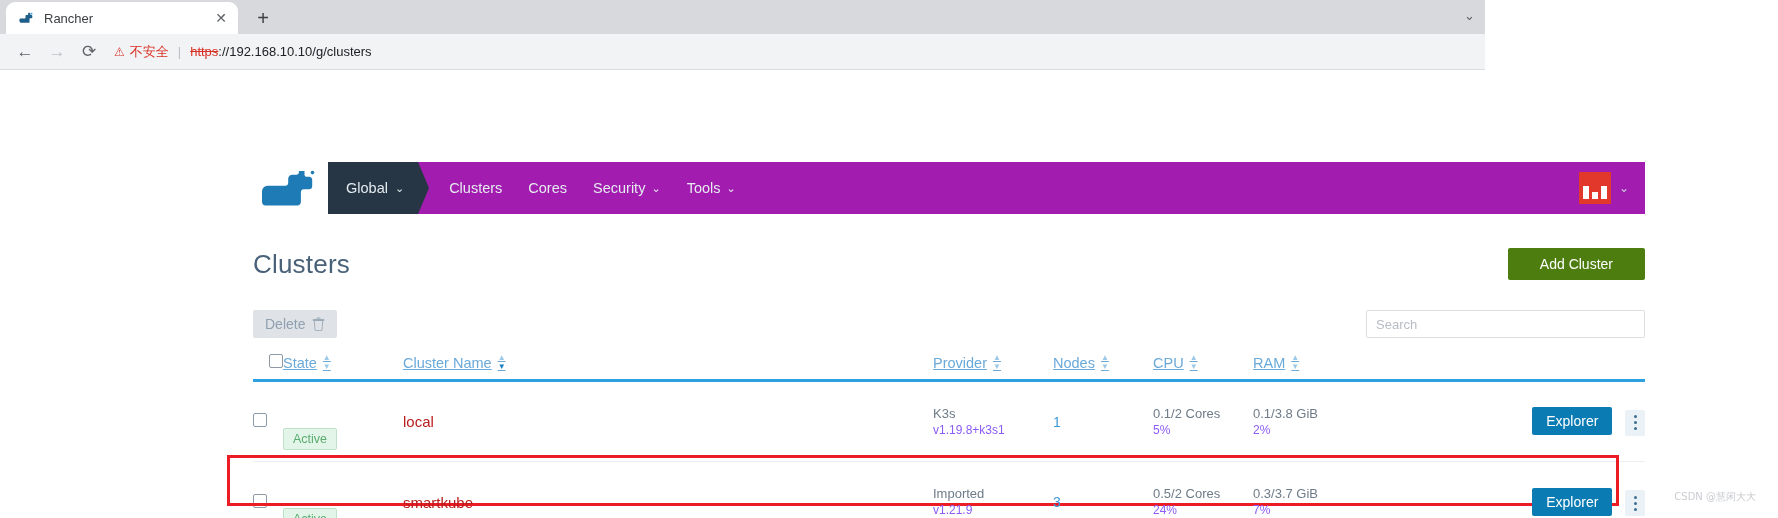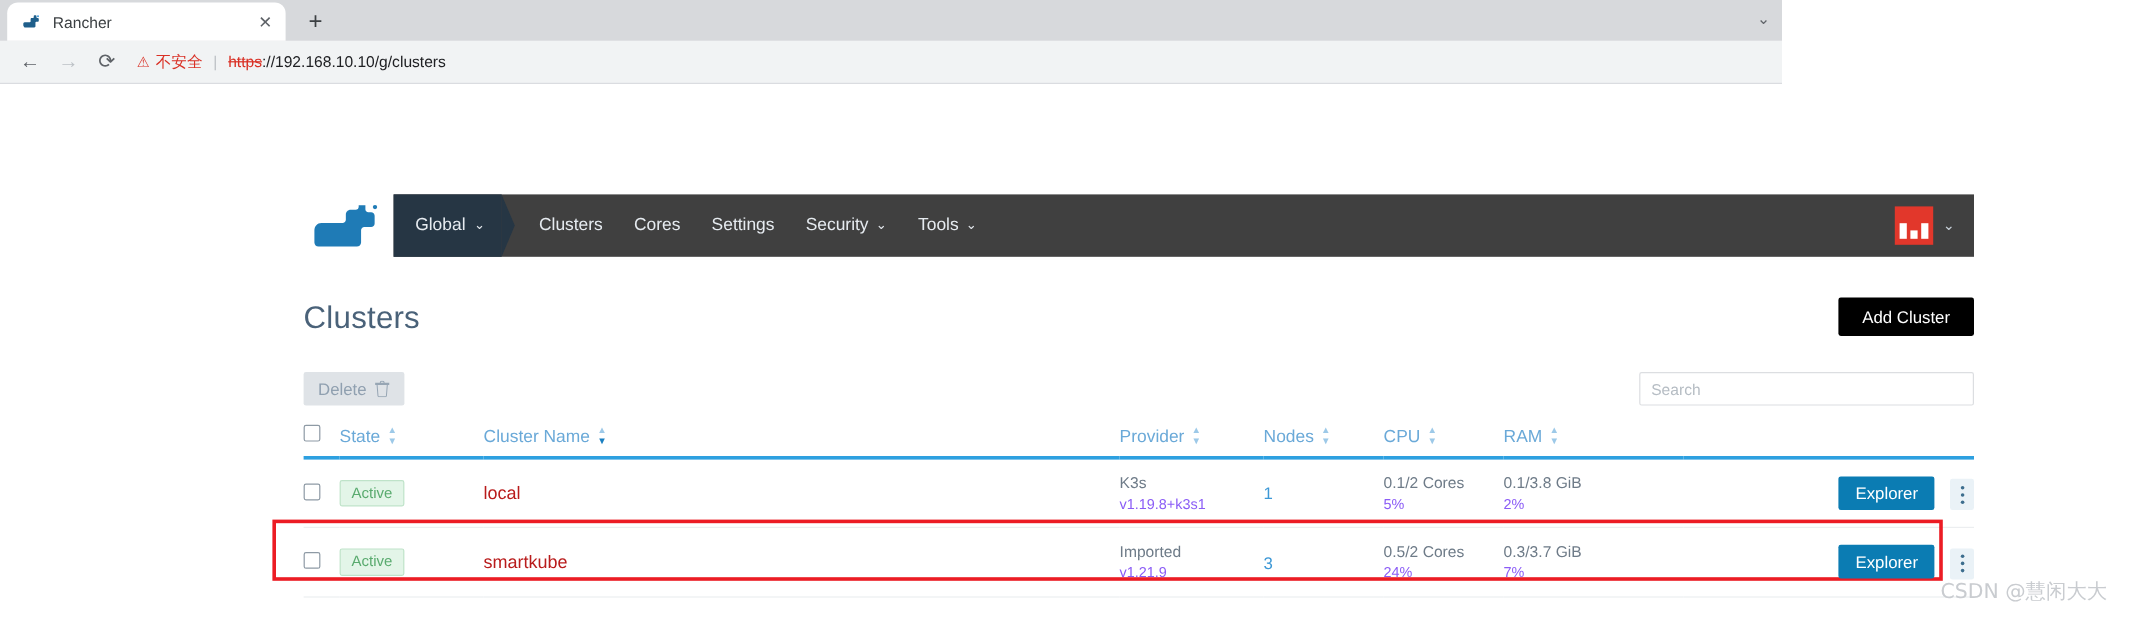--- a/index.html
+++ b/index.html
@@ -86,21 +86,21 @@
     position: absolute; left: 253px; top: 92px;
     width: 1392px; height: 52px;
     display: flex; align-items: stretch;
   }
   .logo-box {
     width: 75px; background: #fff;
     display: flex; align-items: center; justify-content: center;
   }
   .navbar {
     flex: 1 1 auto;
-    background: #404040;
+    background: #a21caf;
     display: flex; align-items: center;
     position: relative;
   }
   .nav-global {
     background: #263644;
     color: #e6ebf0;
     height: 100%;
     display: flex; align-items: center;
     padding: 0 14px 0 18px;
     font-size: 14.5px;
@@ -138,22 +138,22 @@
 
   .title-row {
     position: absolute; left: 253px; top: 178px; width: 1392px;
     display: flex; align-items: center; justify-content: space-between;
   }
   .page-title {
     font-size: 26px; color: #4a6279; font-weight: 400;
     letter-spacing: .2px;
   }
   .btn-add {
-    background: #000000; color: #fff;
-    font-size: 14px; padding: 9px 20px;
+    background: #4d7c0f; color: #fff;
+    font-size: 14px; padding: 9px 32px;
     border: none; border-radius: 2px; line-height: 1; text-align: center;
   }
 
   .table-wrap { position: absolute; left: 253px; top: 238px; width: 1392px; }
 
   .table-toolbar {
     display: flex; align-items: flex-end; justify-content: space-between;
     height: 30px;
   }
   .btn-delete {
@@ -167,28 +167,29 @@
     border: 1px solid #dcdee1; border-radius: 2px;
     background: #fff; padding: 0 9px;
     font-size: 13px; color: #5c6b7a;
     font-family: "Liberation Sans", sans-serif;
     outline: none;
   }
   .search-input::placeholder { color: #b6bdc4; }
 
   table.clusters { width: 100%; border-collapse: collapse; margin-top: 16px; table-layout: fixed; }
   table.clusters thead th {
-    text-align: left;
+    text-align: right;
     font-weight: 400;
     font-size: 14.5px;
     color: #6aa9d8;
     padding: 0 0 8px 0;
     border-bottom: 3px solid #2da0e0;
     vertical-align: bottom;
     white-space: nowrap;
+    text-decoration: underline;
   }
   .th-inner { display: flex; align-items: center; gap: 6px; }
   .sort-ico { display: inline-flex; flex-direction: column; line-height: 0; gap: 1px; }
   .sort-ico i { font-style: normal; font-size: 8px; line-height: 8px; color: #9dc9e8; }
   .sort-ico.active i.dn { color: #1a7fc1; }
 
   .cb {
     width: 14px; height: 14px;
     border: 1px solid #8e9aa5; border-radius: 2px;
     background: #fff; display: inline-block; flex: 0 0 14px;
@@ -198,21 +199,21 @@
     padding: 11px 0;
     border-bottom: 1px solid #eceef0;
     vertical-align: middle;
     font-size: 13px; color: #7c8894;
   }
   .badge-active {
     display: inline-block;
     background: #e3f5e8; color: #5aab6f;
     border: 1px solid #bfe3c9;
     font-size: 12.5px;
-    padding: 3px 9px; border-radius: 2px; line-height: 1.15;
+    padding: 3px 9px; border-radius: 2px; line-height: 1.15; margin-top: 35px;
   }
   .cname { color: #b91c1c; font-size: 15px; }
   .two-line .l1 { color: #6e7b88; font-size: 13px; line-height: 1.35; }
   .two-line .l2 { color: #8b5cf6; font-size: 12px; line-height: 1.4; }
   .nodes-link { color: #3d98d6; font-size: 14px; }
   .btn-explorer {
     background: #0b7cb3; color: #fff;
     font-size: 14px; padding: 7px 14px;
     border: none; border-radius: 2px; line-height: 1;
   }
@@ -226,21 +227,21 @@
   .act-cell { text-align: right; white-space: nowrap; }
 
   .hl-row td { position: relative; }
   .hl-box {
     position: absolute; pointer-events: none;
     border: 3px solid #ec1c24;
   }
 
   .watermark {
     position: absolute; right: 22px; bottom: 14px;
-    color: #c9ccd0; font-size: 17px;
+    color: #c9ccd0; font-size: 10px;
     font-family: "DejaVu Sans", sans-serif;
     white-space: nowrap;
   }
 </style>
 </head>
 <body>
 
 <div class="browser">
 
   <div class="tabstrip">
@@ -284,23 +285,20 @@
         <span class="chev">⌄</span>
       </div>
       <div class="nav-items-wrap">
         <div class="nav-item">
           <span>Clusters</span>
         </div>
         <div class="nav-item">
           <span>Cores</span>
         </div>
         <div class="nav-item">
-          <span>Settings</span>
-        </div>
-        <div class="nav-item">
           <span>Security</span>
           <span class="chev">⌄</span>
         </div>
         <div class="nav-item">
           <span>Tools</span>
           <span class="chev">⌄</span>
         </div>
       </div>
       <div class="nav-right">
         <div class="avatar">

